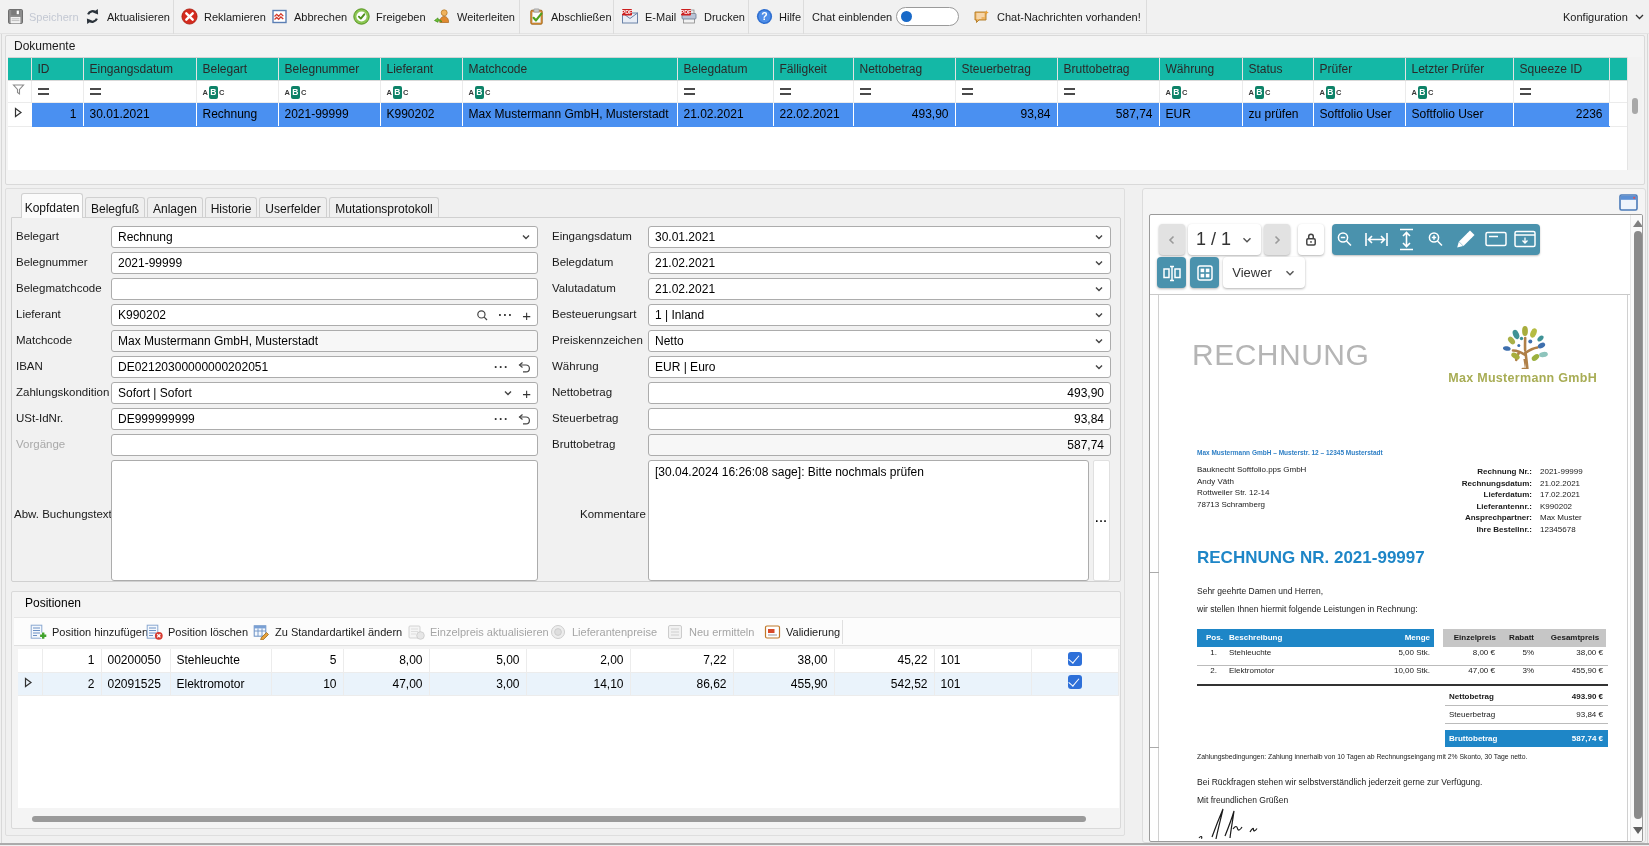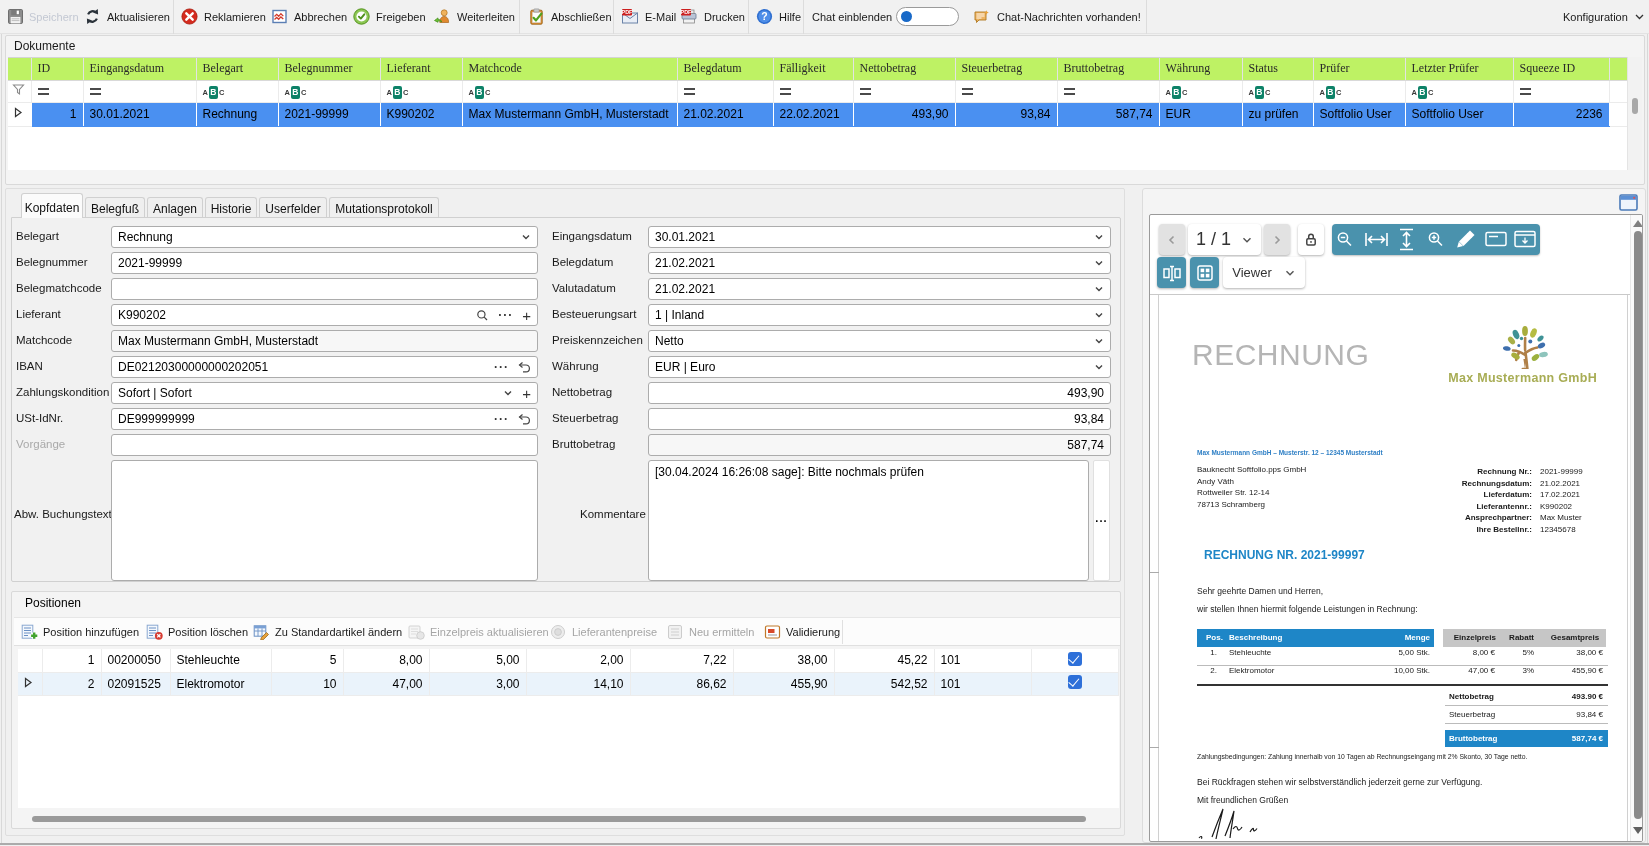--- a/index.html
+++ b/index.html
@@ -12,21 +12,21 @@
   .tbtn { position:absolute; top:0; height:33px; display:flex; align-items:center; gap:6px; font-size:11px; color:#1a1a1a; white-space:nowrap; }
   .tbtn.dis { color:#c3c8d3; }
   .tsep { position:absolute; top:0; width:1px; height:34px; background:#dcdcdc; }
 
   
   #dokpanel { position:absolute; left:5px; top:35px; width:1640px; height:150px; background:#f4f4f4; border:1px solid #d9d9d9; border-radius:2px; }
   #doktitle { position:absolute; left:8px; top:3px; font-size:12px; color:#1a1a1a; }
   #dokgrid { position:absolute; left:2px; top:21px; width:1622px; height:113px; background:#fff; border-top:1px solid #d4d4d4; }
   table.grid { border-collapse:collapse; table-layout:fixed; width:100%; }
   table.grid td { padding:0 6px; height:22px; font-size:12px; border-right:1px solid #ebebeb; border-bottom:1px solid #ebebeb; overflow:hidden; white-space:nowrap; }
-  table.grid tr.hdr td { color:#2a2a2a; background:#bef264; border-right:1px solid #e3e3e3; border-bottom:1px solid #d9d9d9;font-family:Liberation Serif, serif;}
+  table.grid tr.hdr td { color:#2a2a2a; background:#14b8a6; border-right:1px solid #e3e3e3; border-bottom:1px solid #d9d9d9;}
   table.grid tr.sel td { background:#4a90f1; border-right:1px solid #fff; border-bottom:1px solid #4a90f1; height:24px; }
   td.r { text-align:right; }
   #dokvscroll { position:absolute; right:2px; top:21px; width:15px; height:113px; background:#f2f2f2; border-left:1px solid #e4e4e4;}
   #dokvthumb { position:absolute; left:4px; top:41px; width:6px; height:16px; background:#a8a8a8; border-radius:3px; }
   td.eq span.e { display:inline-block; width:11px; height:7px; border-top:2px solid #4a4a4a; border-bottom:2px solid #4a4a4a; }
   .abc { display:inline-flex; align-items:center; gap:1px; }
   .abc::before { content:"A"; font-size:7.5px; font-weight:bold; color:#3a3a3a; }
   .abc::after { content:"C"; font-size:7.5px; font-weight:bold; color:#3a3a3a; }
   .abc i { width:9px; height:13px; background:#0e8268; border-radius:2px; color:#fff; font-style:normal; font-size:8.5px; font-weight:bold; display:inline-flex; align-items:center; justify-content:center; }
 
@@ -378,21 +378,21 @@
         </svg></div>
     <div class="inp" style="left:636px; top:164px; width:463px; justify-content:flex-end;">493,90</div>
     <div class="inp" style="left:636px; top:190px; width:463px; justify-content:flex-end;">93,84</div>
     <div class="inp ro" style="left:636px; top:216px; width:463px; justify-content:flex-end;">587,74</div>
     <div class="inp" style="left:636px; top:242px; width:441px; height:121px; align-items:flex-start; padding-top:4px;">[30.04.2024 16:26:08 sage]: Bitte nochmals prüfen</div>
     <div class="abs" style="left:1081px; top:242px; width:17px; height:121px; background:#fff; border:1px solid #e0e0e0; border-radius:2px; display:flex; align-items:center; justify-content:center; font-weight:bold; letter-spacing:0.5px; font-size:11px;">···</div>
   </div>
   <div id="pospanel">
     <div id="postitle">Positionen</div>
     <div id="postoolbar">
-      <div class="pbtn" style="left:7px;">
+      <div class="pbtn" style="left:16px;">
         <svg width="17" height="16" viewBox="0 0 17 16">
             <rect x="1.2" y="1.2" width="10.6" height="13" fill="#f4f8fd" stroke="#8aa8d0" stroke-width="1"></rect>
             <path d="M3 4 h7 M3 6.5 h7 M3 9 h7 M3 11.5 h4" stroke="#6a90c4" stroke-width="1"></path>
             <path d="M13.2 8.6 v6.2 M10.1 11.7 h6.2" stroke="#fff" stroke-width="4"></path>
             <path d="M13.2 8.6 v6.2 M10.1 11.7 h6.2" stroke="#42a32e" stroke-width="2.4"></path>
           </svg>
         <span>Position hinzufügen</span>
       </div>
       <div class="pbtn" style="left:132px;">
         <svg width="17" height="16" viewBox="0 0 17 16">
@@ -624,21 +624,21 @@
       <circle cx="16.8" cy="20.5" r="1.5" fill="#3e6fae"></circle>
     </svg>
     <div class="abs" style="right:45px; top:156px; white-space:nowrap; font-size:12.5px; font-weight:bold; letter-spacing:0.3px; color:#a8ad55;">Max Mustermann GmbH</div>
     <div class="abs pdfs" style="left:47px; top:235px; font-size:6.5px; font-weight:bold; color:#2e7fc5;">Max Mustermann GmbH – Musterstr. 12 – 12345 Musterstadt</div>
     <div class="abs pdf8" style="left:47px; top:251px;">Bauknecht Softfolio.pps GmbH</div>
     <div class="abs pdf8" style="left:47px; top:262.5px;">Andy Väth</div>
     <div class="abs pdf8" style="left:47px; top:274px;">Rottweiler Str. 12-14</div>
     <div class="abs pdf8" style="left:47px; top:285.5px;">78713 Schramberg</div>
     <div class="abs pdf8" style="left:240px; top:251px; width:142px; text-align:right; font-weight:bold; line-height:11.5px;">Rechnung Nr.:<br>Rechnungsdatum:<br>Lieferdatum:<br>Lieferantennr.:<br>Ansprechpartner:<br>Ihre Bestellnr.:</div>
     <div class="abs pdf8" style="left:390px; top:251px; line-height:11.5px;">2021-99999<br>21.02.2021<br>17.02.2021<br>K990202<br>Max Muster<br>12345678</div>
-    <div class="abs" style="left:54px; top:333px; font-size:12px; font-weight:bold; color:#1e86c7;">RECHNUNG NR. 2021-99997</div>
+    <div class="abs" style="left:47px; top:333px; font-size:17px; font-weight:bold; color:#1e86c7;">RECHNUNG NR. 2021-99997</div>
     <div class="abs pdf85" style="left:47px; top:372px;">Sehr geehrte Damen und Herren,</div>
     <div class="abs pdf85" style="left:47px; top:390px;">wir stellen Ihnen hiermit folgende Leistungen in Rechnung:</div>
 
     <div class="abs" style="left:47px; top:414px; width:237px; height:18px; background:#1e86c7;"></div>
     <div class="abs" style="left:293px; top:414px; width:163px; height:18px; background:#c6c6c6;"></div>
     <div class="abs pdf8" style="left:56px; top:419px; font-weight:bold; color:#fff;">Pos.</div>
     <div class="abs pdf8" style="left:79px; top:419px; font-weight:bold; color:#fff;">Beschreibung</div>
     <div class="abs pdf8" style="left:230px; top:419px; width:50px; text-align:right; font-weight:bold; color:#fff;">Menge</div>
     <div class="abs pdf8" style="left:296px; top:419px; width:50px; text-align:right; font-weight:bold;">Einzelpreis</div>
     <div class="abs pdf8" style="left:334px; top:419px; width:50px; text-align:right; font-weight:bold;">Rabatt</div>

